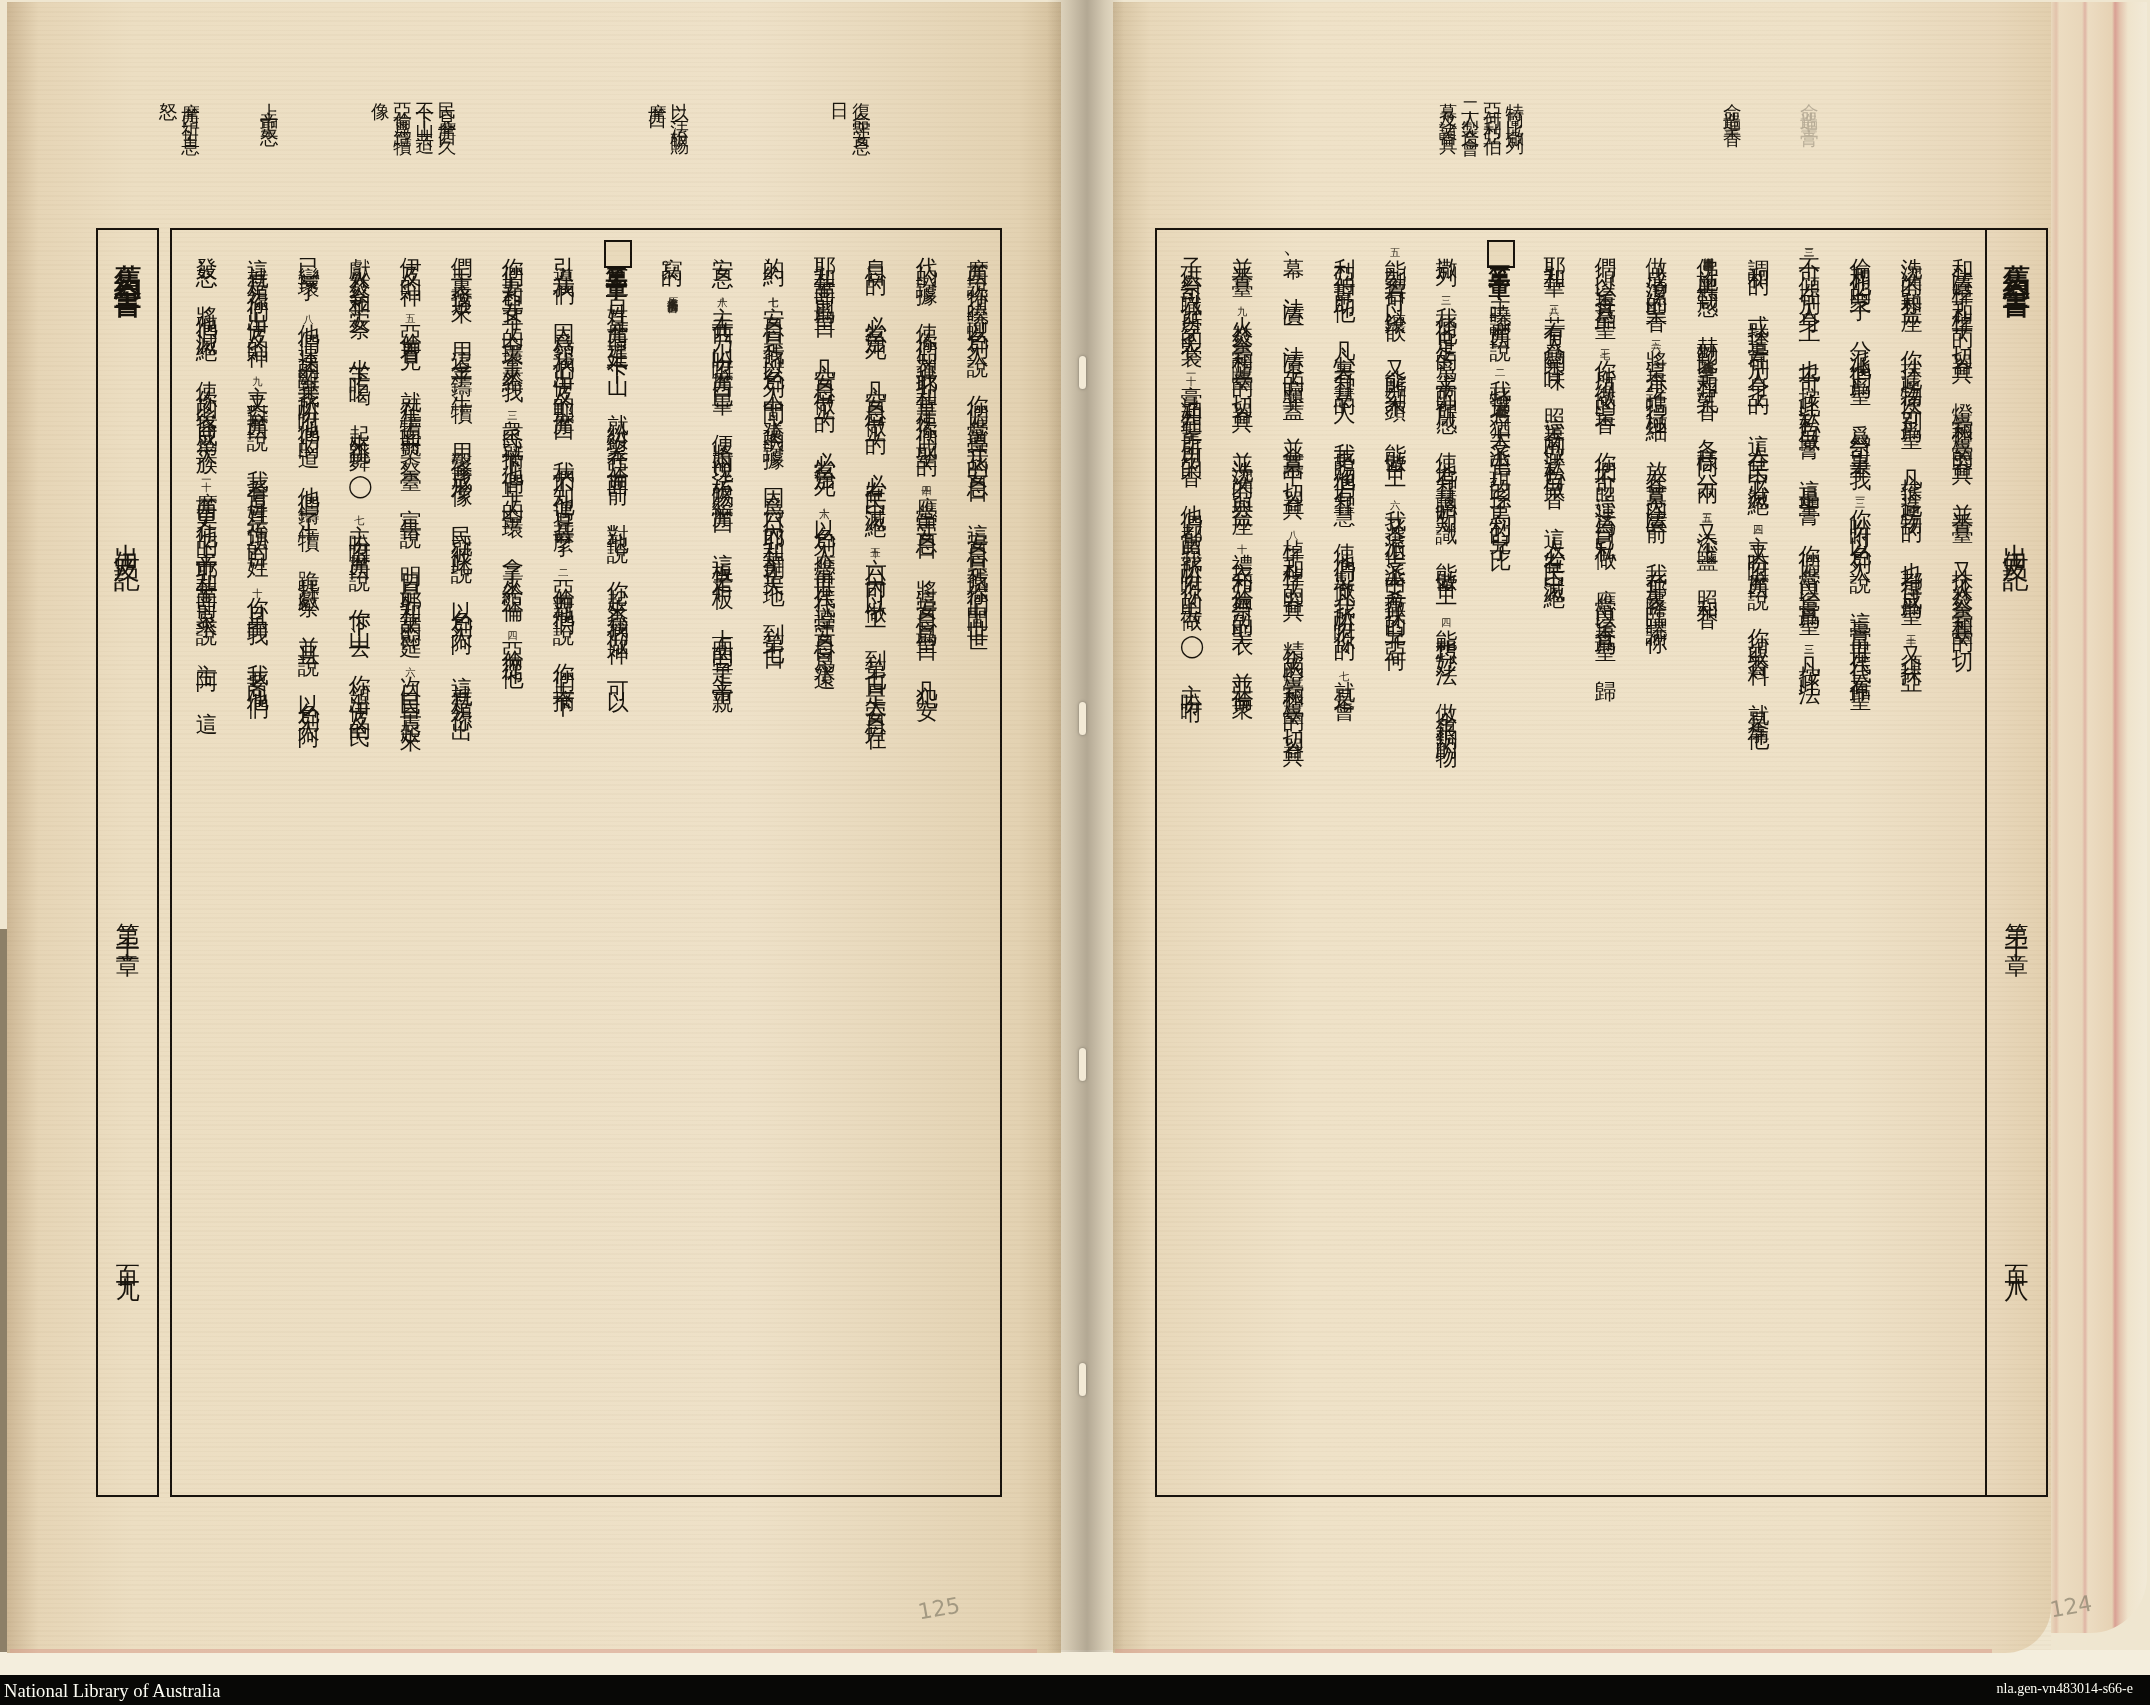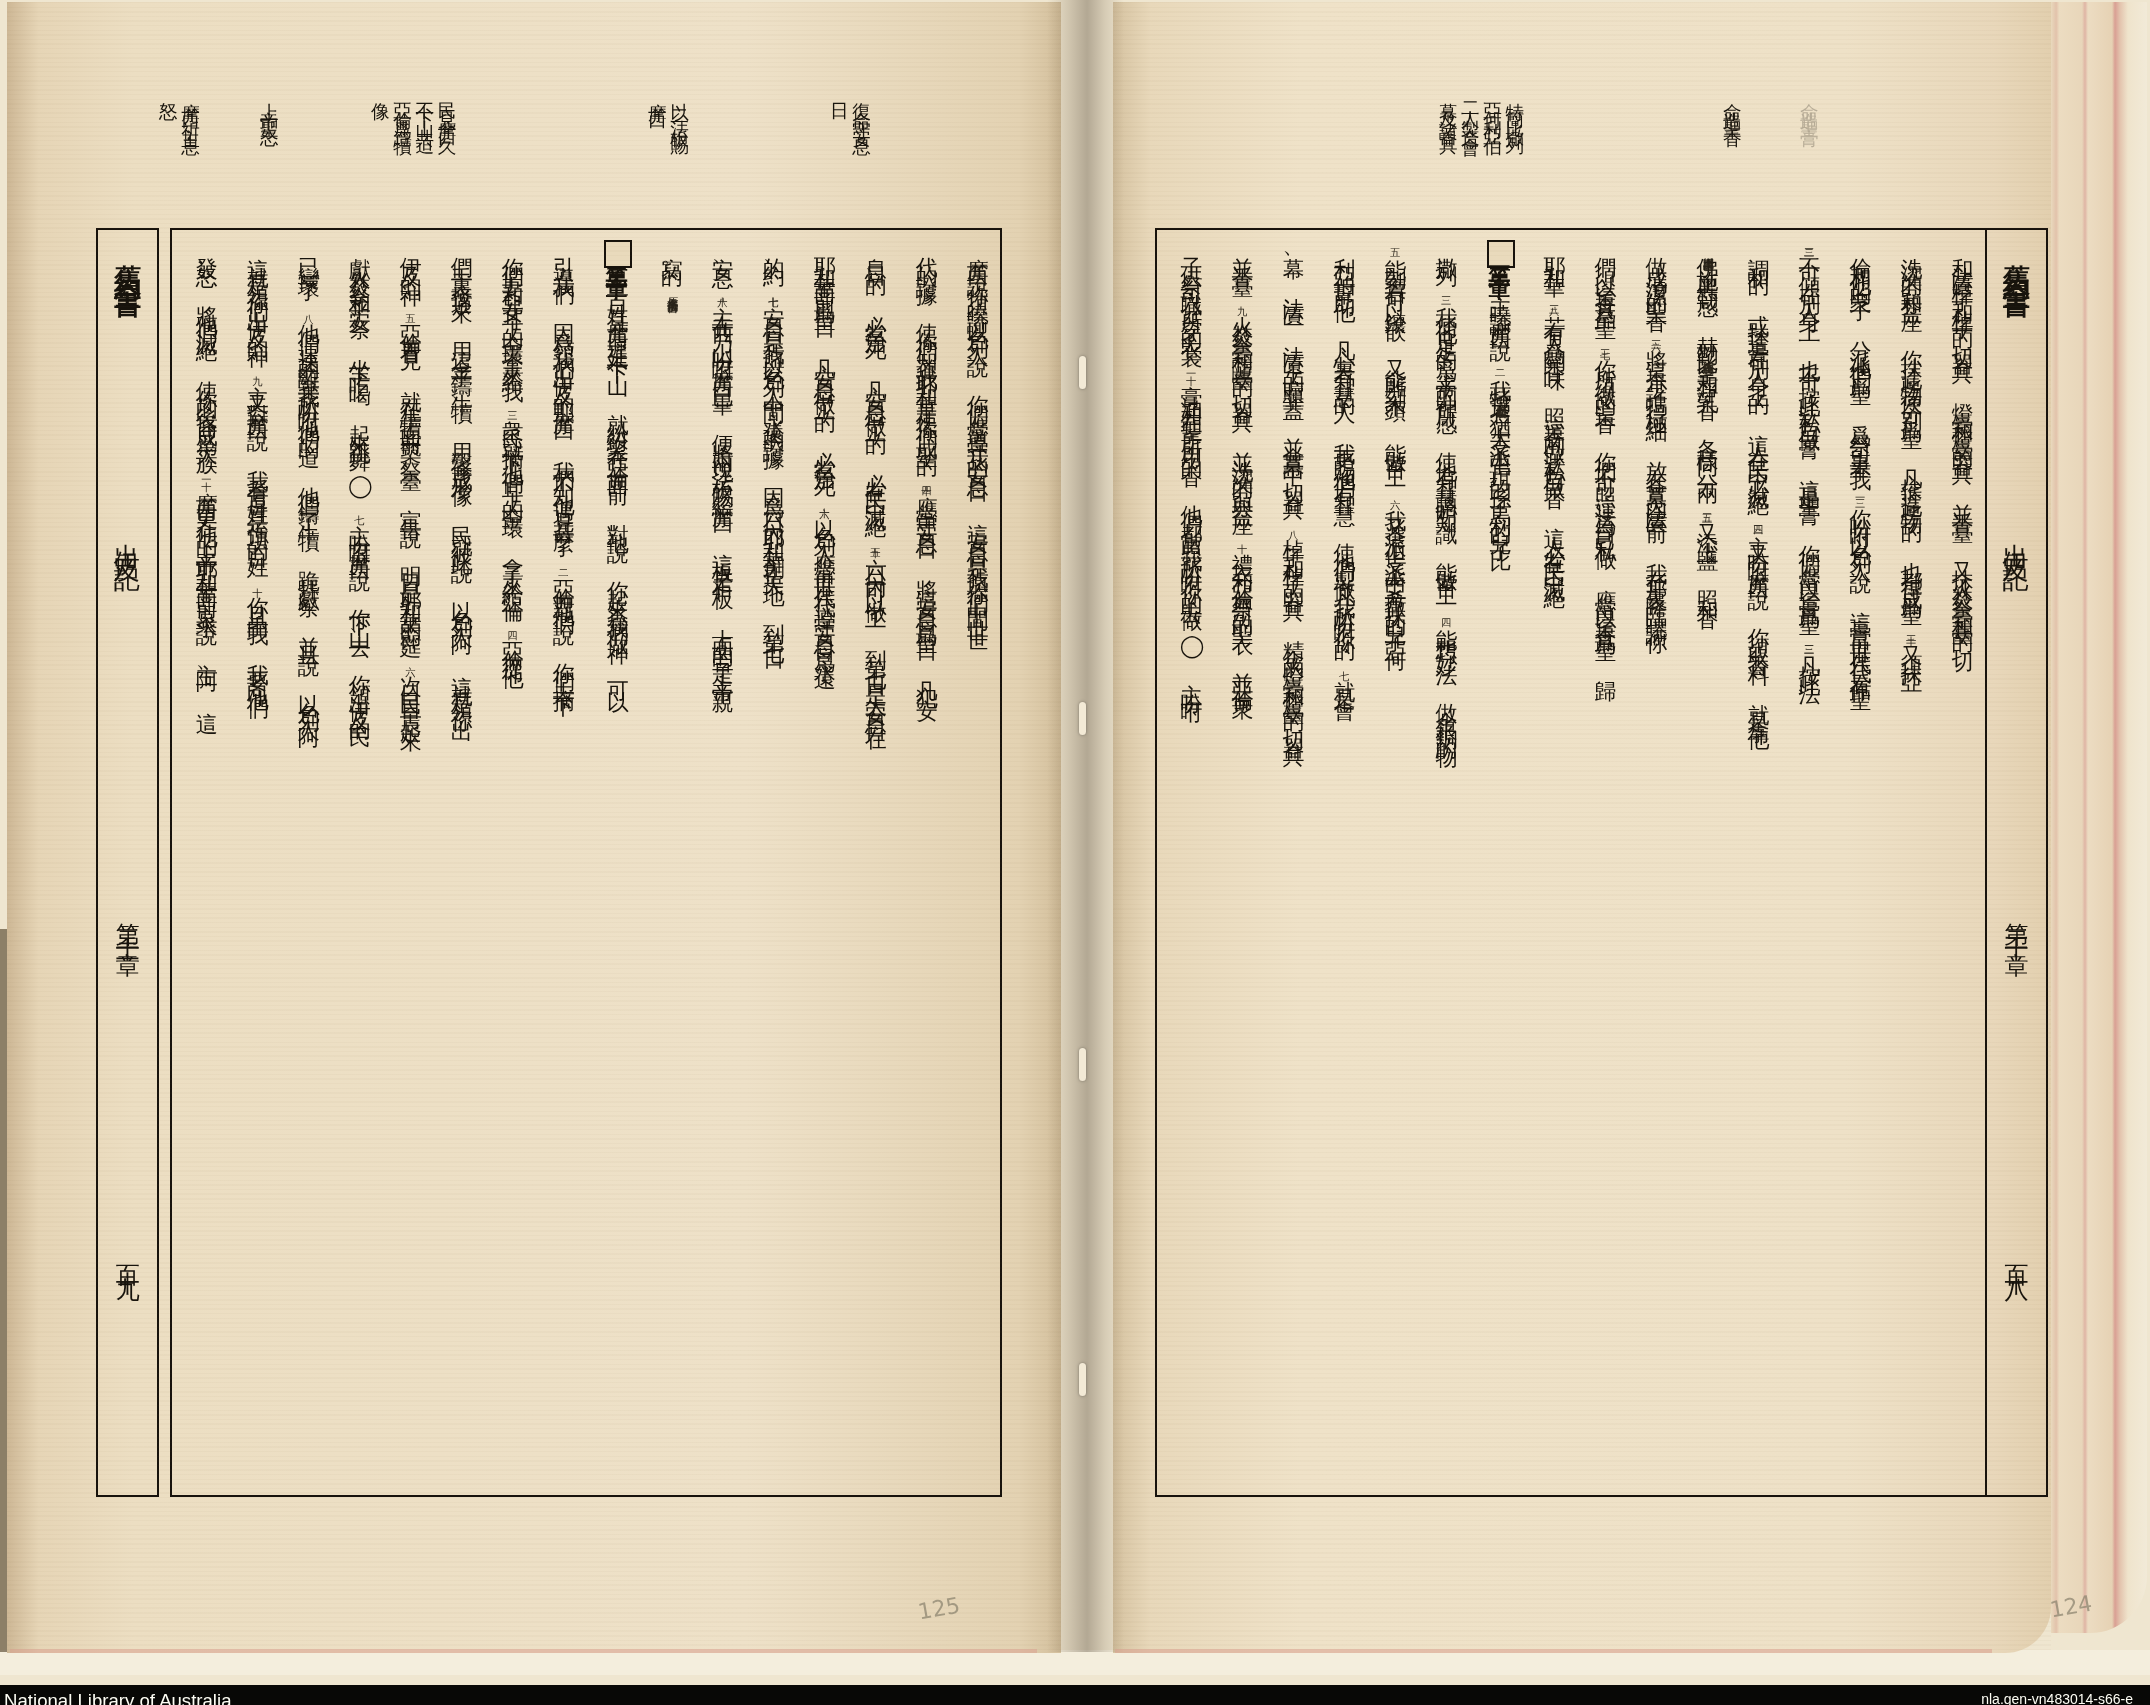--- a/index.html
+++ b/index.html
@@ -85,22 +85,22 @@
   .note-block.ghost{opacity:.25;}
 
   
   .pencil{
     position:absolute;font-family:"DejaVu Sans",sans-serif;
     font-size:22px;color:#8e8671;opacity:.75;transform:rotate(-10deg);
   }
 
   
   .footer-bar{
-    position:absolute;left:0;right:0;bottom:0;height:20px;background:#080806;
-    font-family:Liberation Sans, sans-serif;color:#fdfdf4;
+    position:absolute;left:0;right:0;bottom:0;height:30px;background:#080806;
+    font-family:Liberation Serif, serif;color:#fdfdf4;
   }
   .footer-bar .fl{position:absolute;left:4.1px;top:4.6px;font-size:18.6px;}
   .footer-bar .fr{position:absolute;right:18px;top:5.7px;font-size:14px;}
 
   
   .page::after{
     content:"";position:absolute;inset:0;pointer-events:none;
     background:repeating-linear-gradient(to bottom,rgba(120,95,55,.035) 0 1.5px,rgba(0,0,0,0) 1.5px 4.6px);
   }
 </style>

